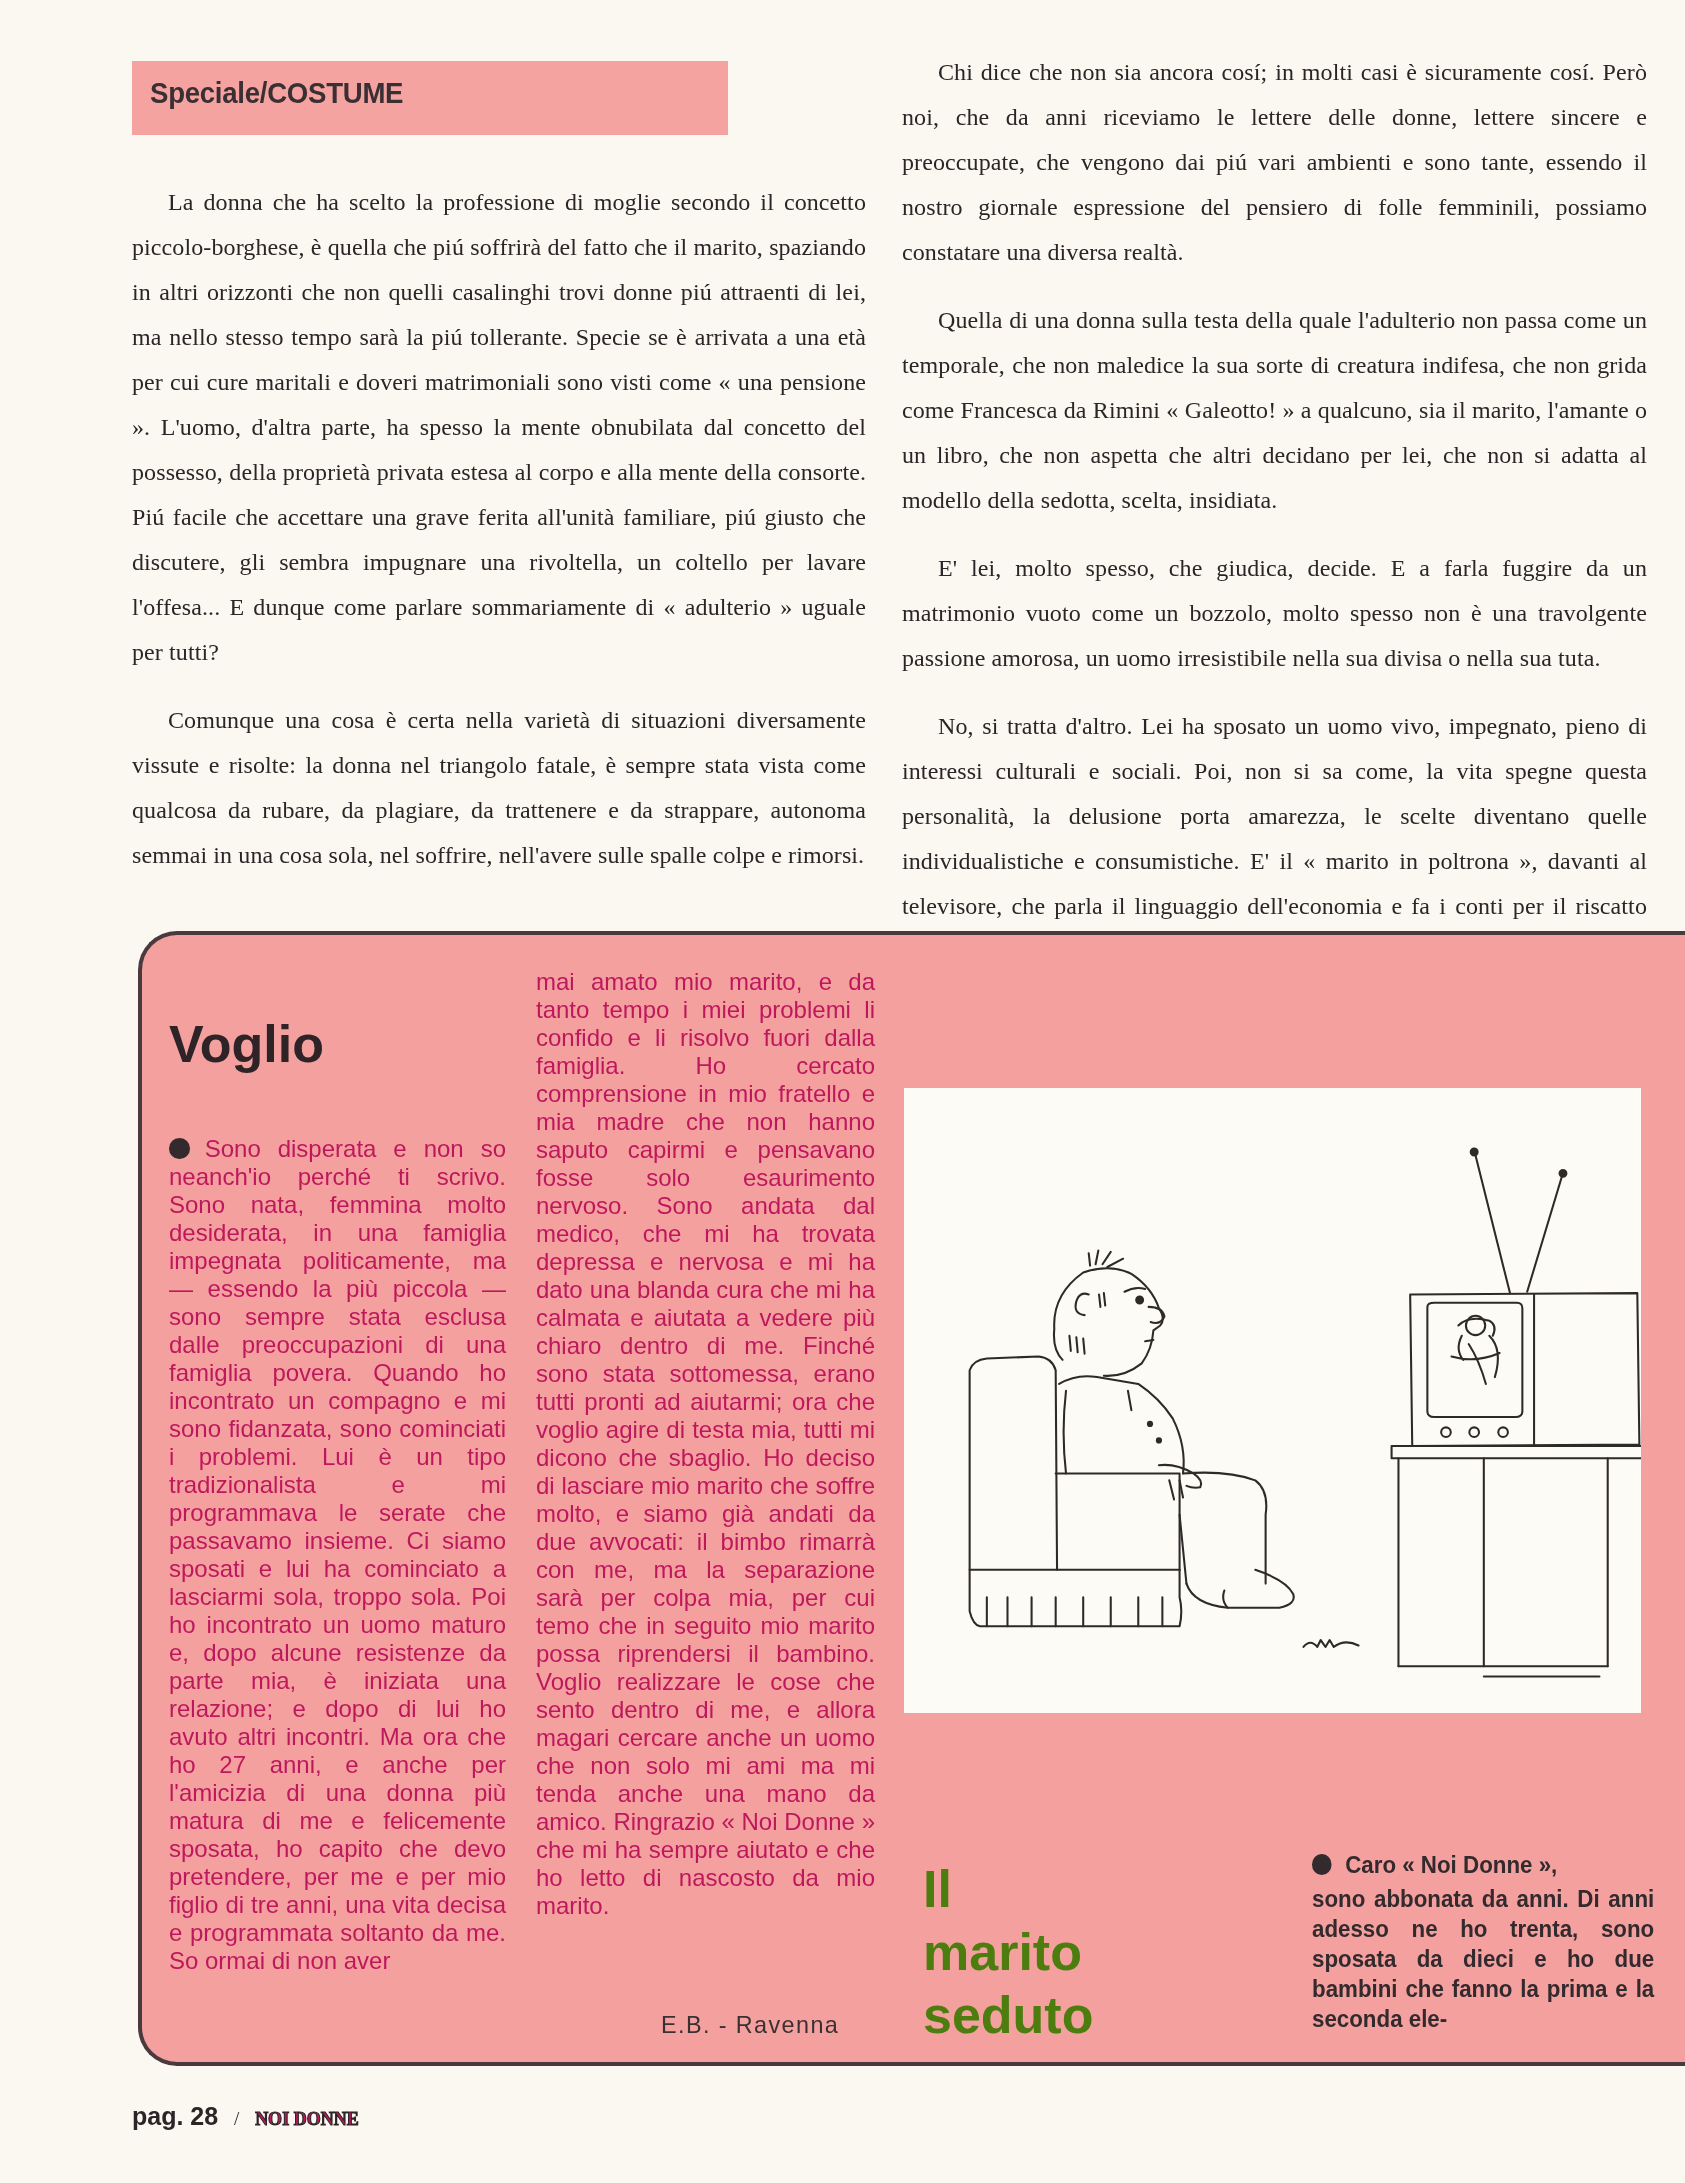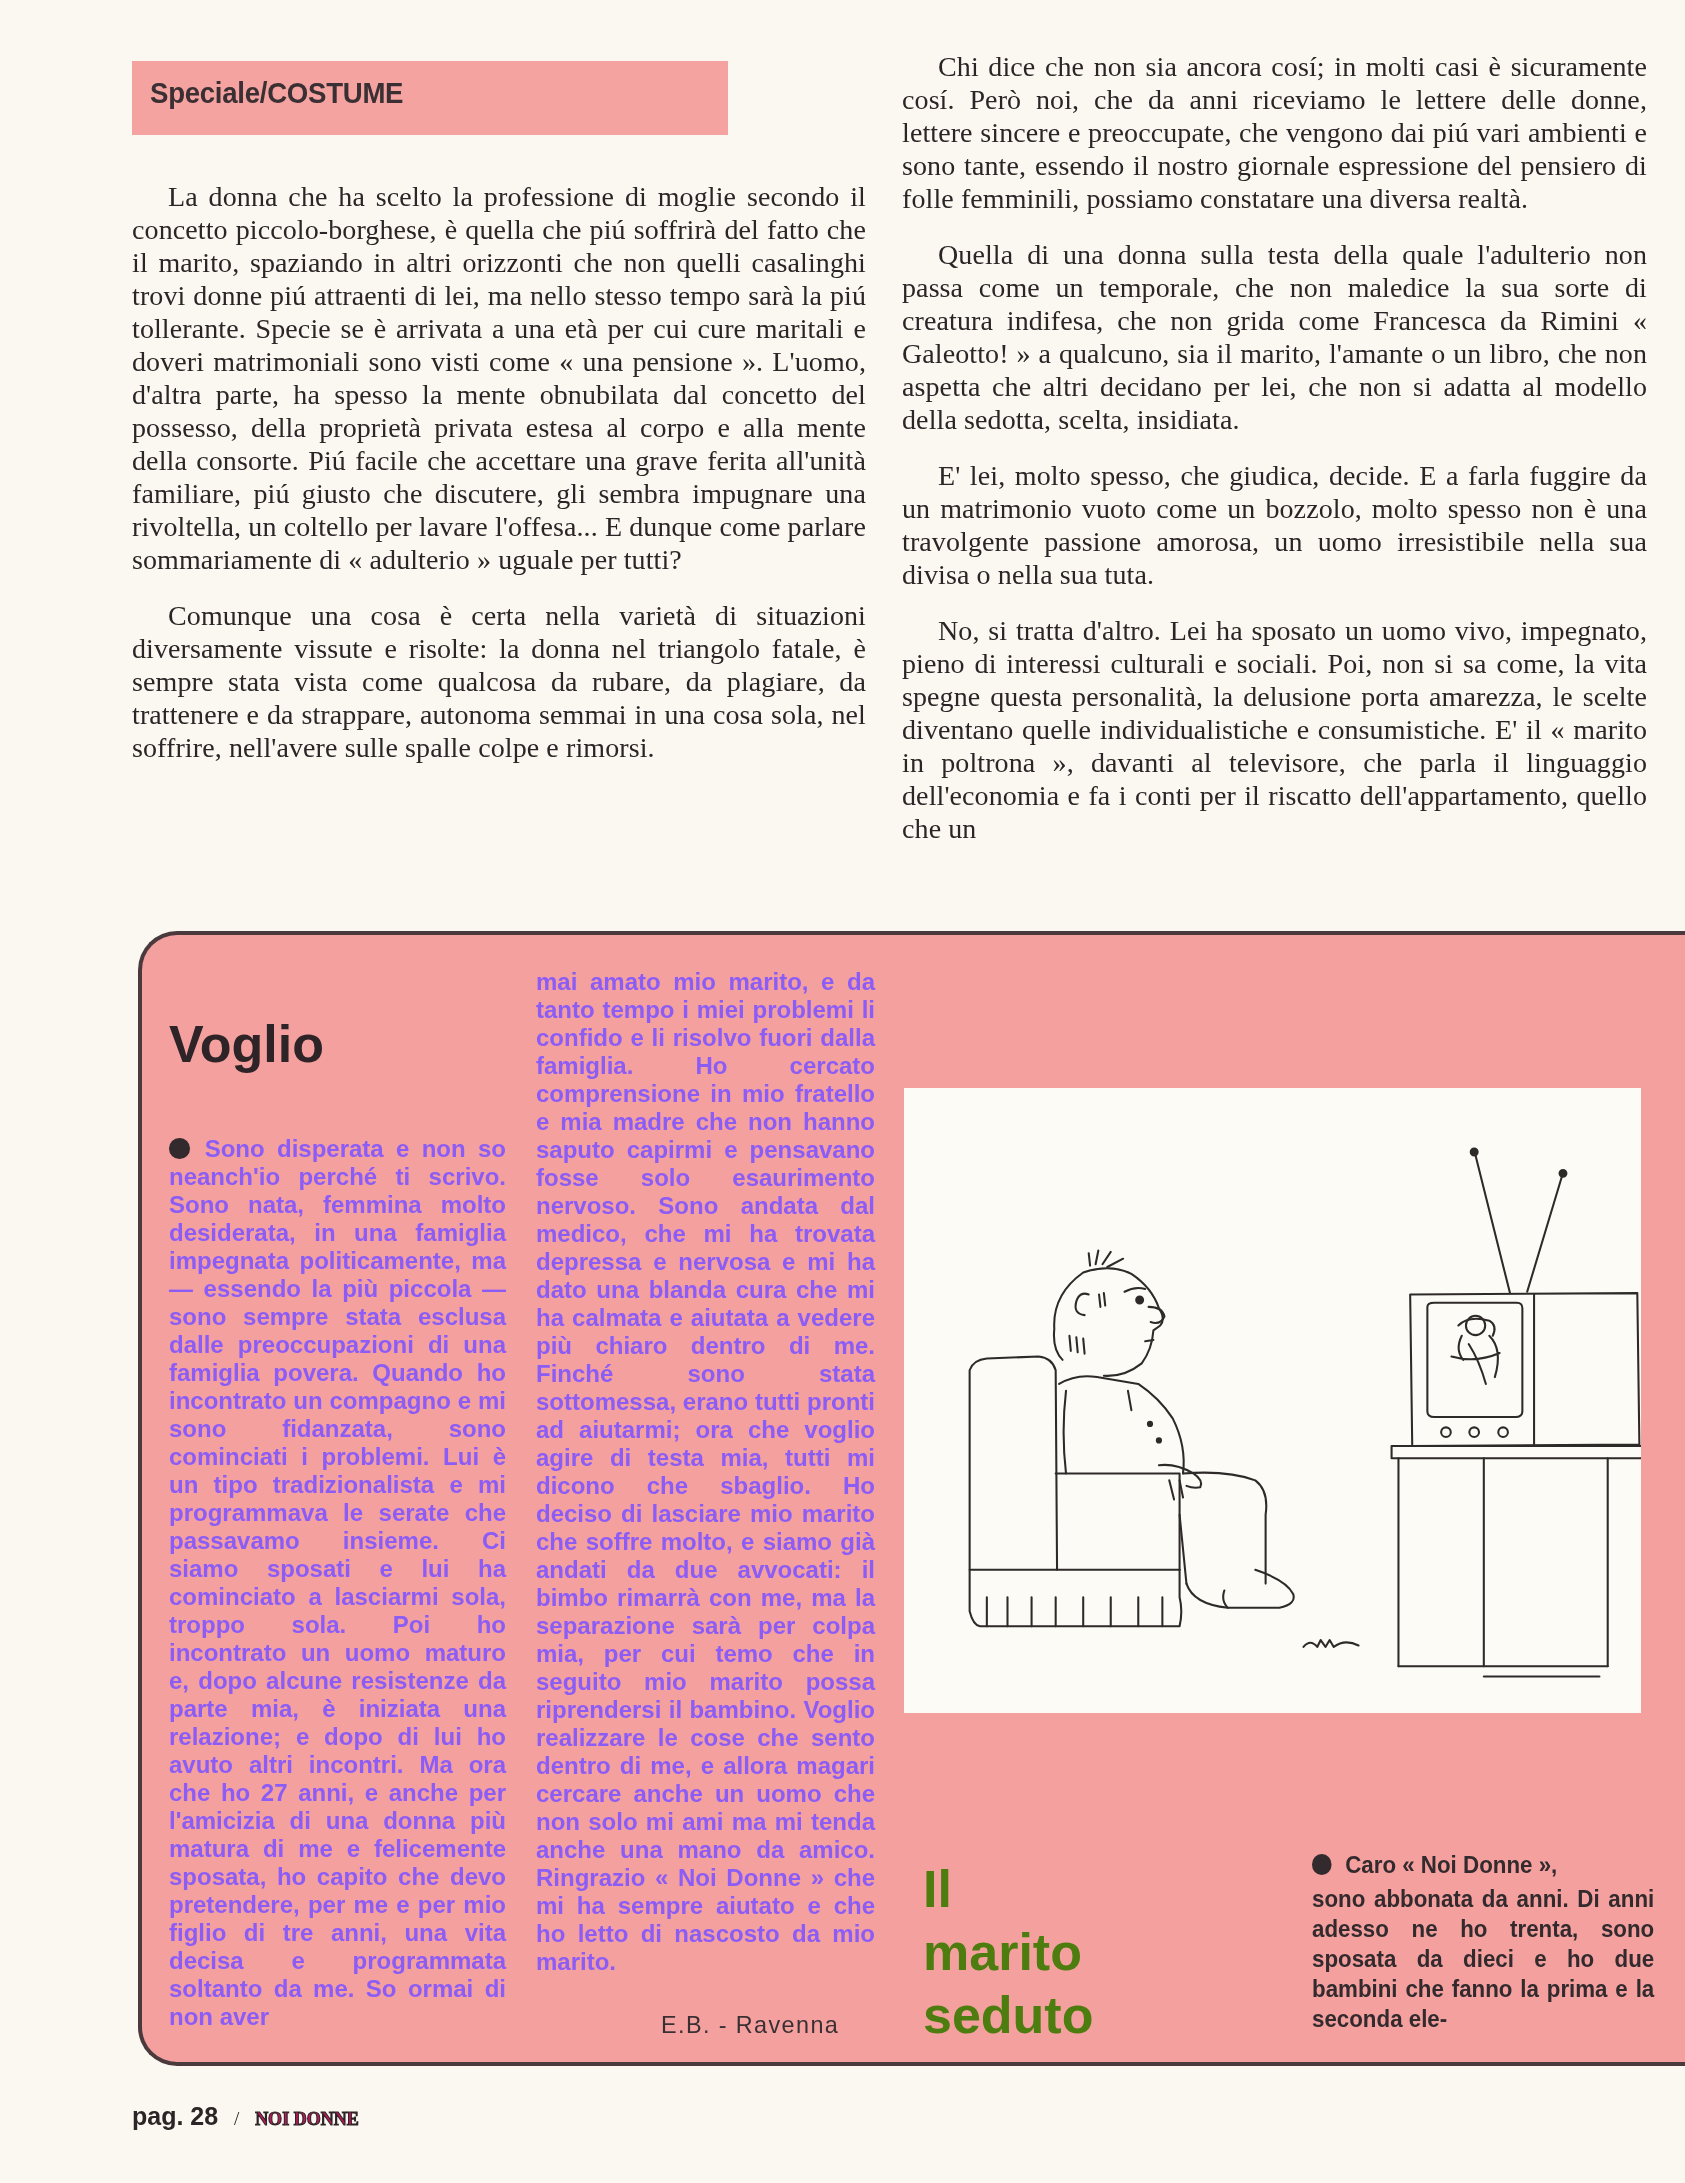--- a/index.html
+++ b/index.html
@@ -14,21 +14,21 @@
     left:132px; top:61px; width:596px; height:74px;
     background:#f4a3a1;
   }
   .section-bar span {
     position:absolute; left:18px; top:15px;
     font-family:"Liberation Sans","DejaVu Sans",sans-serif;
     font-weight:bold; font-size:30px; color:#3a2f33; letter-spacing:-0.3px;
     transform:scaleX(0.92); transform-origin:left center;
   }
   .col {
-    font-size:28px; line-height:33px; text-align:justify;
+    font-size:24px; line-height:45px; text-align:justify;
     letter-spacing:0.1px;
   }
   .col p { margin:0; text-indent:0; }
   .col p.ind { text-indent:36px; }
   .col p.sp { margin-top:23px; }
   .col-left { left:132px; top:180px; width:734px; }
   .col-right { left:902px; top:50px; width:745px; }
 
   .pinkbox {
     left:138px; top:931px; width:1557px; height:1135px;
@@ -37,21 +37,21 @@
     border-radius:39px 0 0 39px;
     box-sizing:border-box;
   }
   .letter-title {
     left:169px; top:970px;
     font-family:"Liberation Sans","DejaVu Sans",sans-serif;
     font-weight:bold; font-size:52px; line-height:62px; color:#2e2428;margin-top:43px;
   }
   .letter-col {
     font-family:"Liberation Sans","DejaVu Sans",sans-serif;
-    font-weight:bold; font-size:24px; line-height:28px; color:#8b5cf6;
+    font-weight:normal; font-size:24px; line-height:28px; color:#be185d;
     text-align:justify;
   }
   .letter-col p { margin:0; }
   .lc1 { left:169px; top:1135px; width:337px; }
   .lc2 { left:536px; top:968px; width:339px; }
   .bullet { display:inline-block; width:20.7px; height:20.7px; border-radius:50%; background:#332a2e; margin-right:15px; vertical-align:-2.1px; }
   .signature {
     left:661px; top:2012px;
     font-family:"Liberation Sans","DejaVu Sans",sans-serif;
     font-size:23.4px; color:#3a3034; letter-spacing:1.4px;

